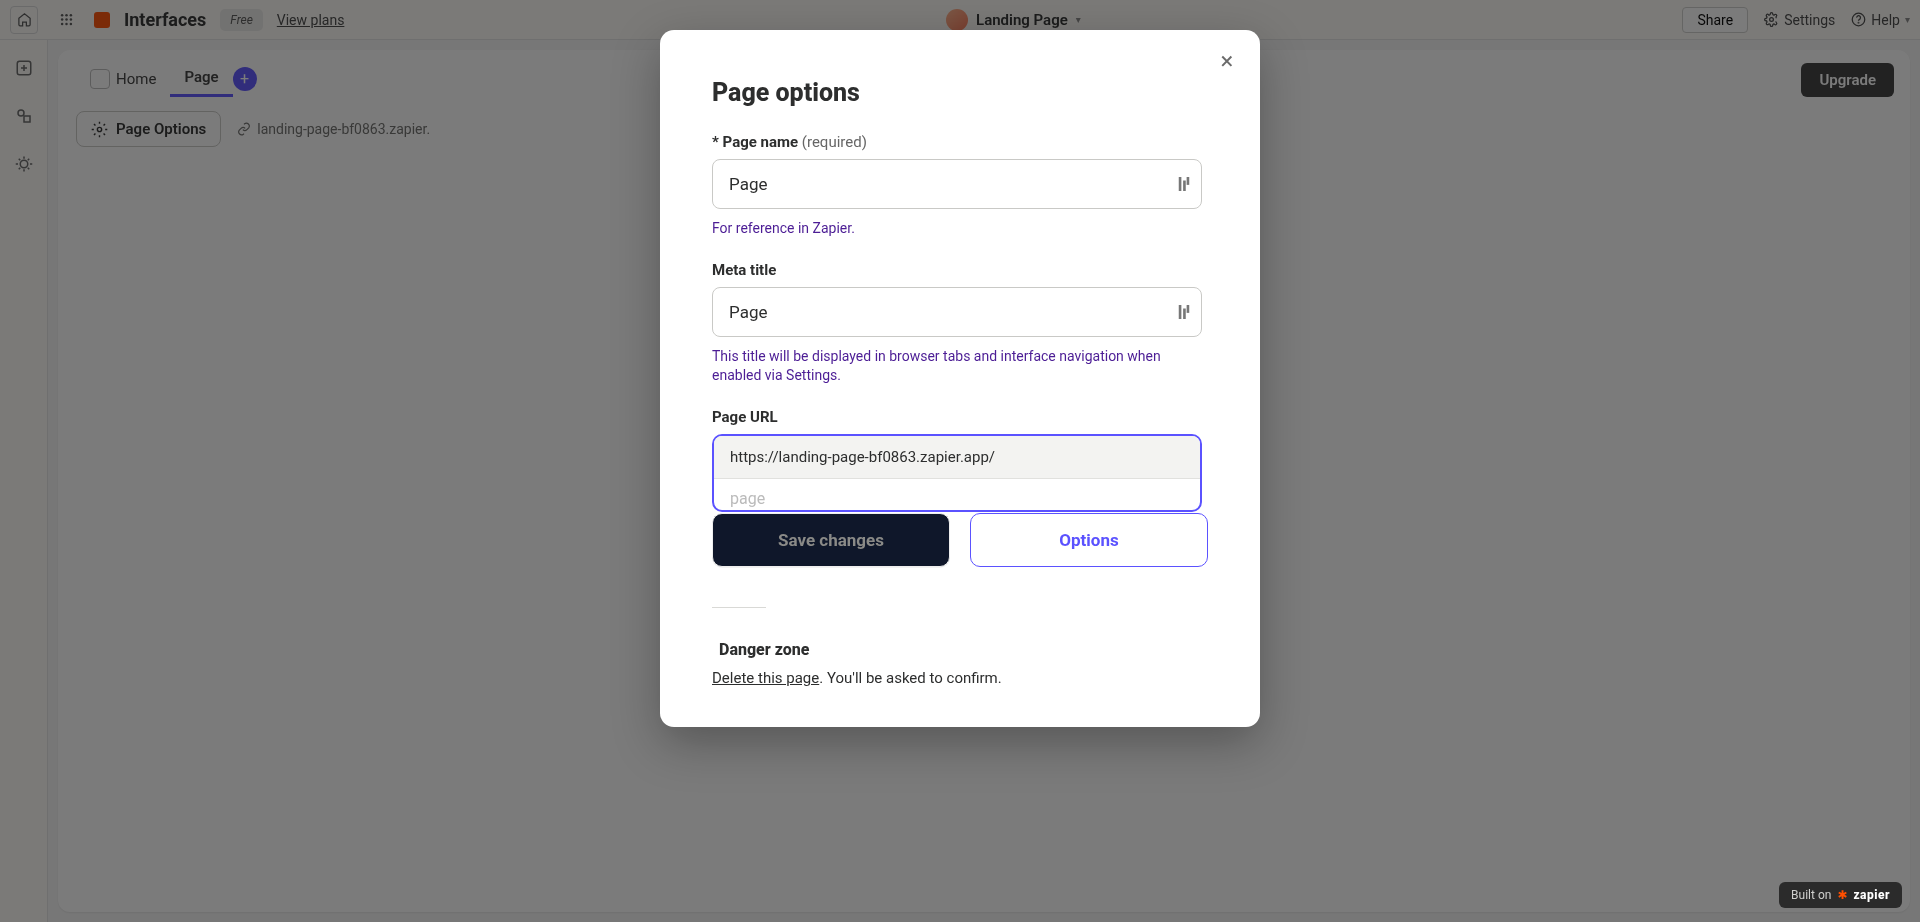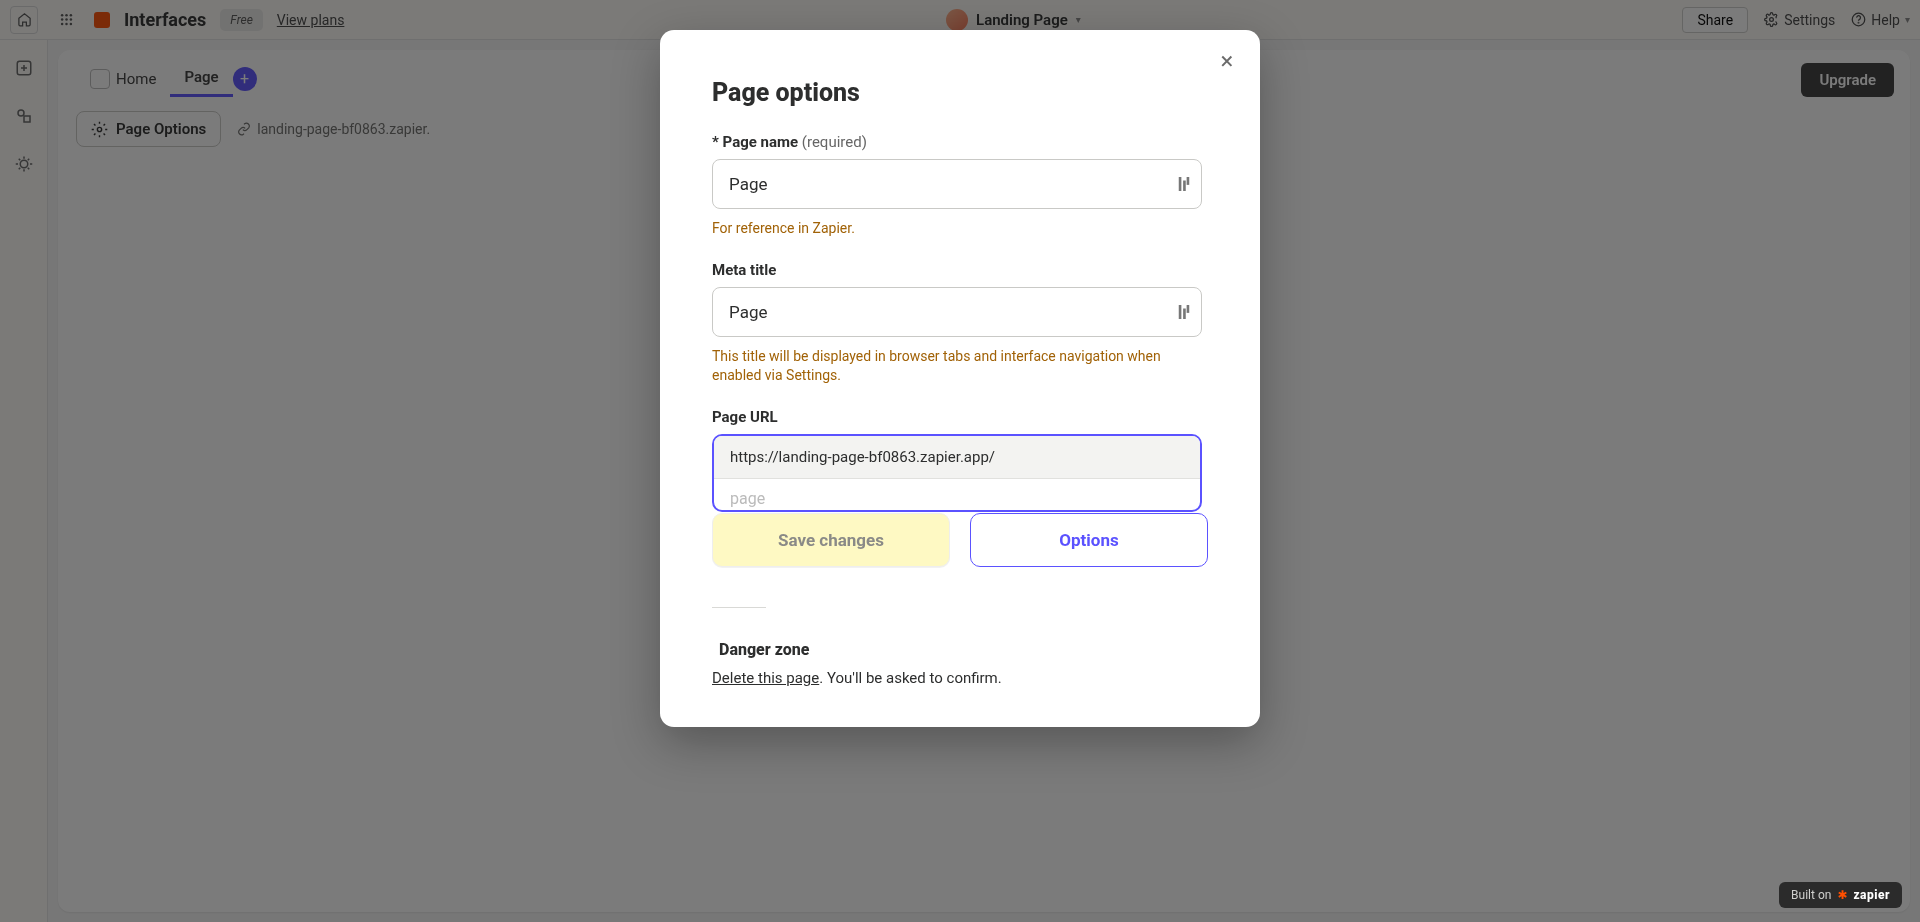--- a/index.html
+++ b/index.html
@@ -150,21 +150,21 @@
   padding:14px 42px 14px 16px;
   font-size:17px;
   color:#2d2e2e;
   outline:none;
 }
 .input-wrap { position:relative; margin-bottom:10px; }
 .input-suffix-icon {
   position:absolute; right:12px; top:50%; transform:translateY(-50%);
   color:#777; font-size:14px;
 }
-.field-hint { font-size:14px; color:#a16207; margin-bottom:22px; line-height:1.4; }
+.field-hint { font-size:14px; color:#4c1d95; margin-bottom:22px; line-height:1.4; }
 
 .url-block {
   border:2px solid #5b52ff;
   border-radius:10px;
   overflow:hidden;
   margin-bottom:22px;
 }
 .url-block .url-top {
   background:#f3f3f1;
   padding:12px 16px;
@@ -177,21 +177,21 @@
 }
 
 .button-row { display:flex; gap:20px; margin-bottom:40px; }
 .btn {
   flex:1; padding:16px 0;
   border-radius:10px;
   font-size:17px; font-weight:700;
   cursor:pointer; text-align:center;
   border:1px solid transparent;
 }
-.btn.save { background:#fef9c3; color:#8a8a87; border:1px solid #eee; box-shadow:0 1px 0 rgba(0,0,0,0.05); }
+.btn.save { background:#0f172a; color:#8a8a87; border:1px solid #eee; box-shadow:0 1px 0 rgba(0,0,0,0.05); }
 .btn.cancel { background:#fff; color:#5b52ff; border:1.5px solid #5b52ff; }
 
 .danger-divider { width:54px; height:1px; background:#d9d9d6; margin-bottom:32px; }
 .danger-title { font-weight:800; font-size:16px; margin-bottom:10px;padding-left:7px; }
 .danger-line { font-size:15px; }
 .danger-line a { color:#2d2e2e; text-decoration:underline; cursor:pointer; }
 
 
 .builton {
   position:fixed; bottom:14px; right:18px;

